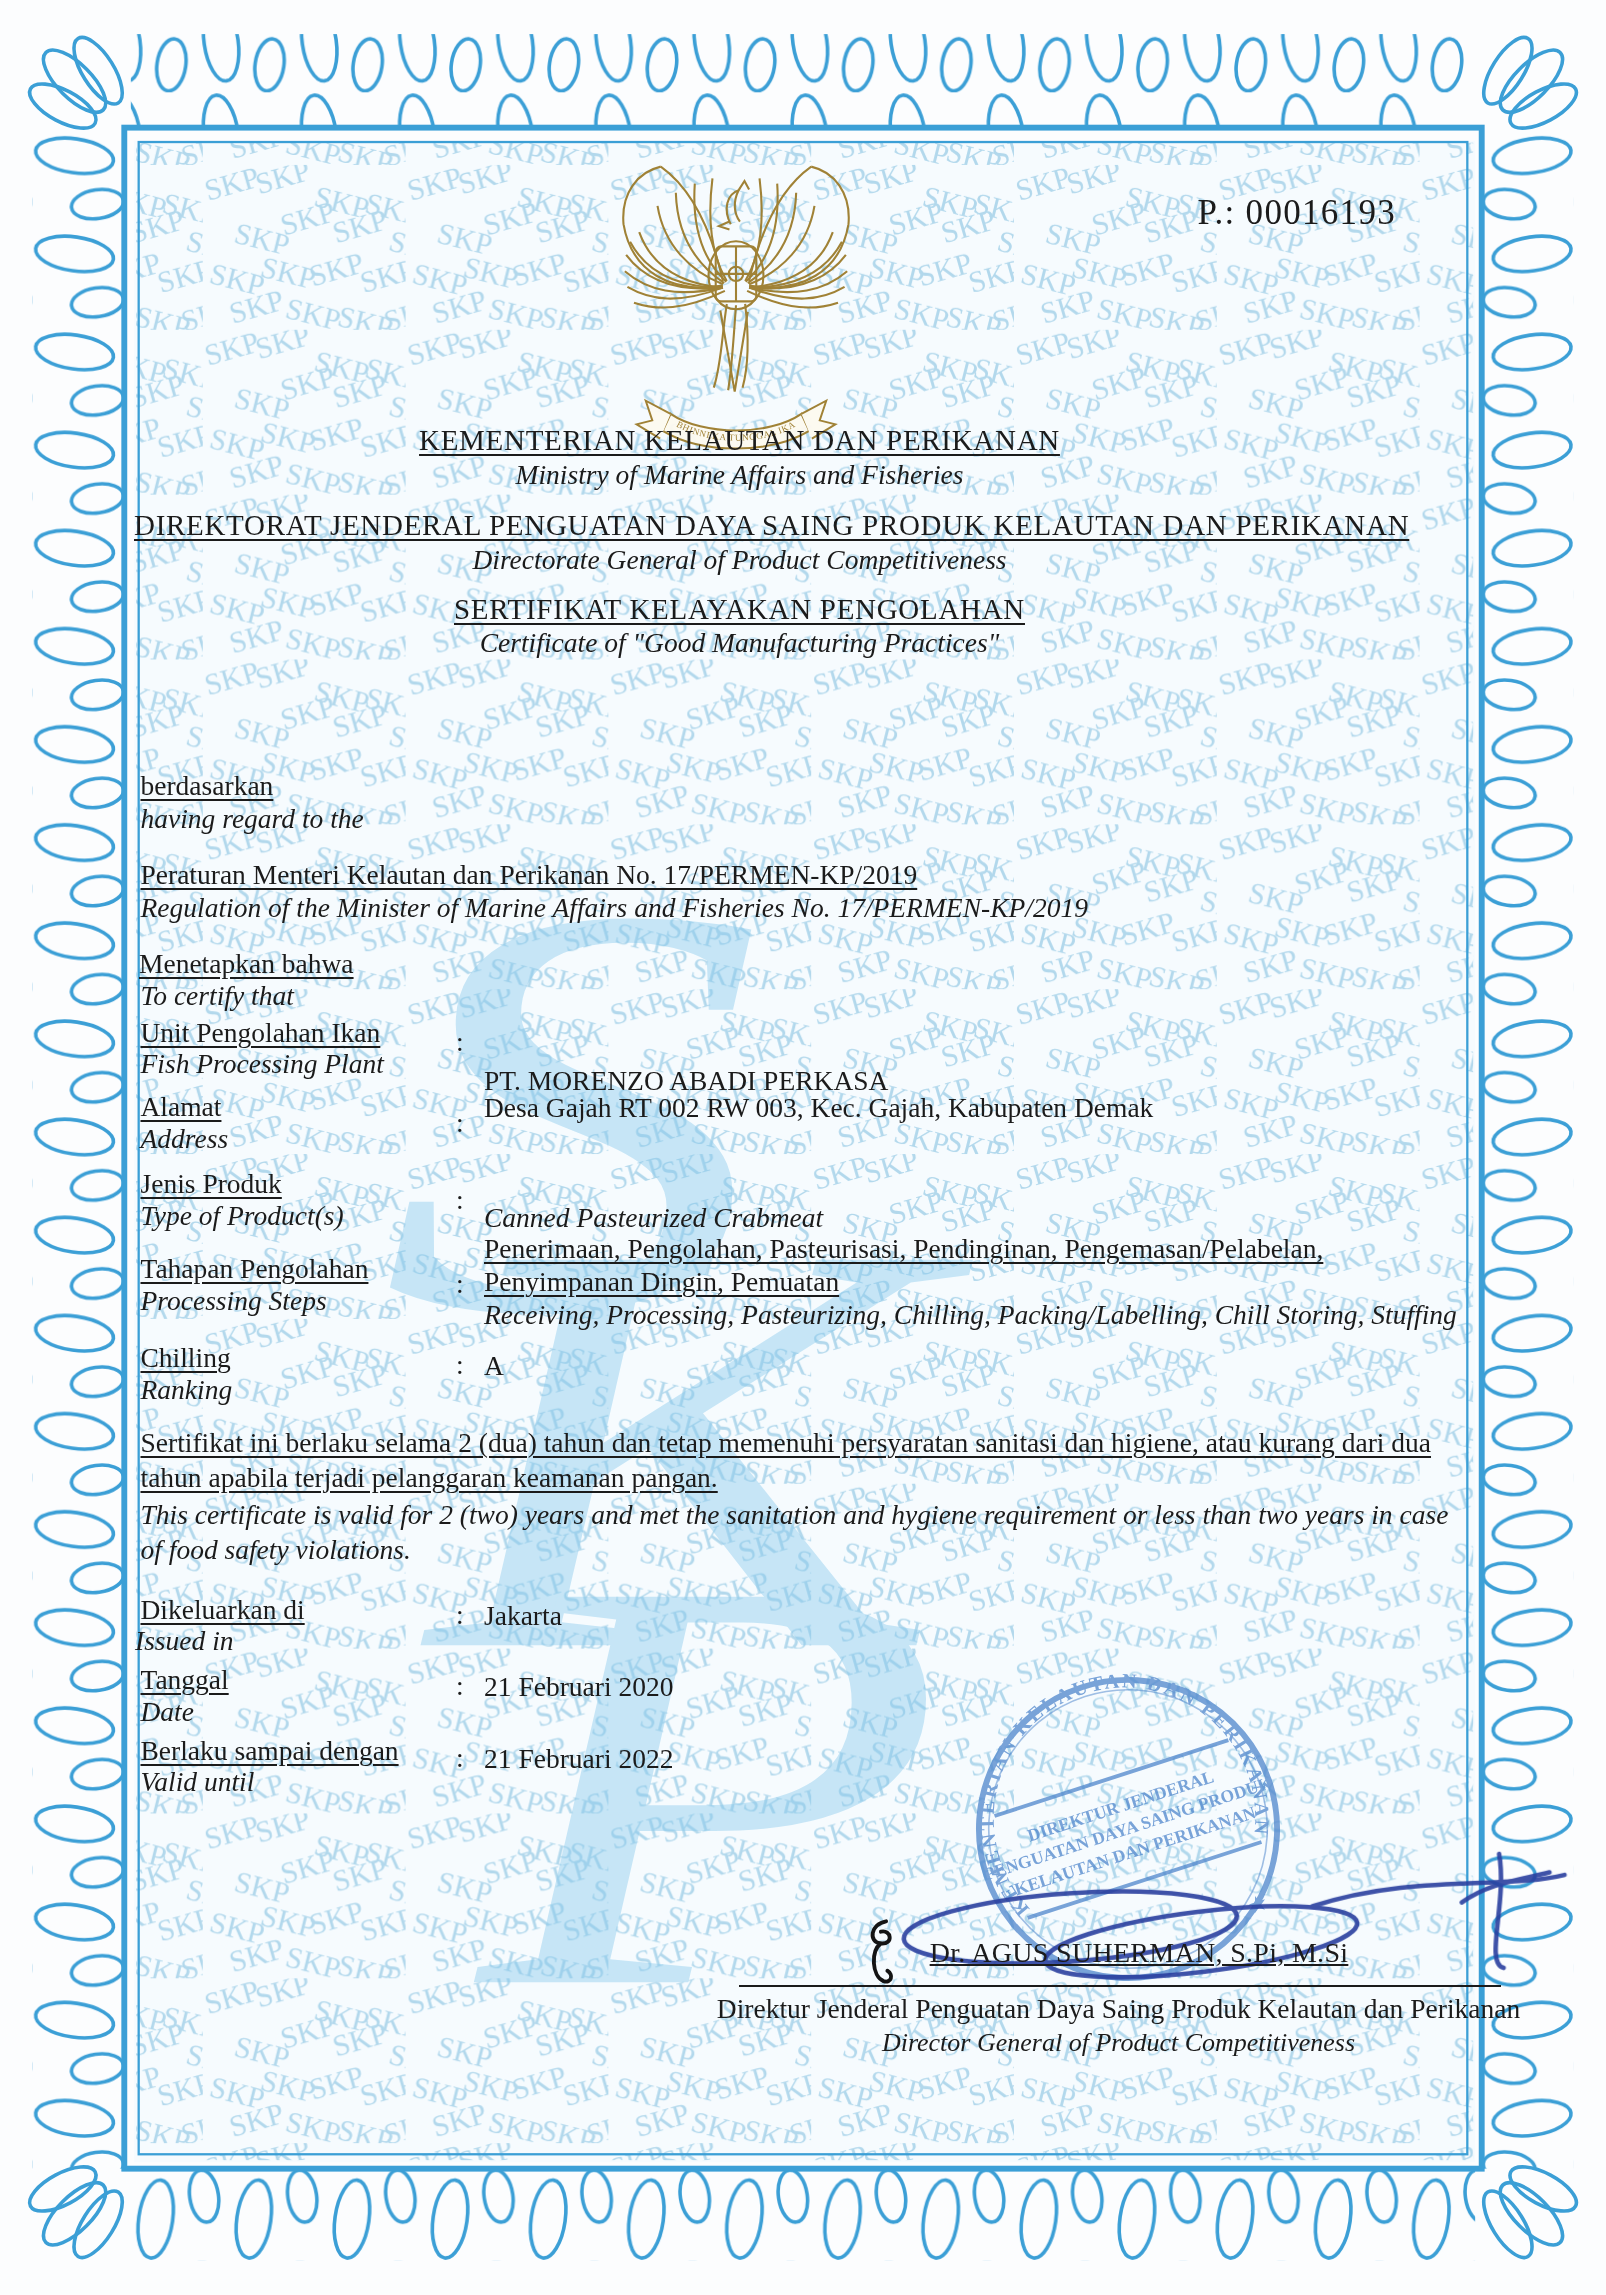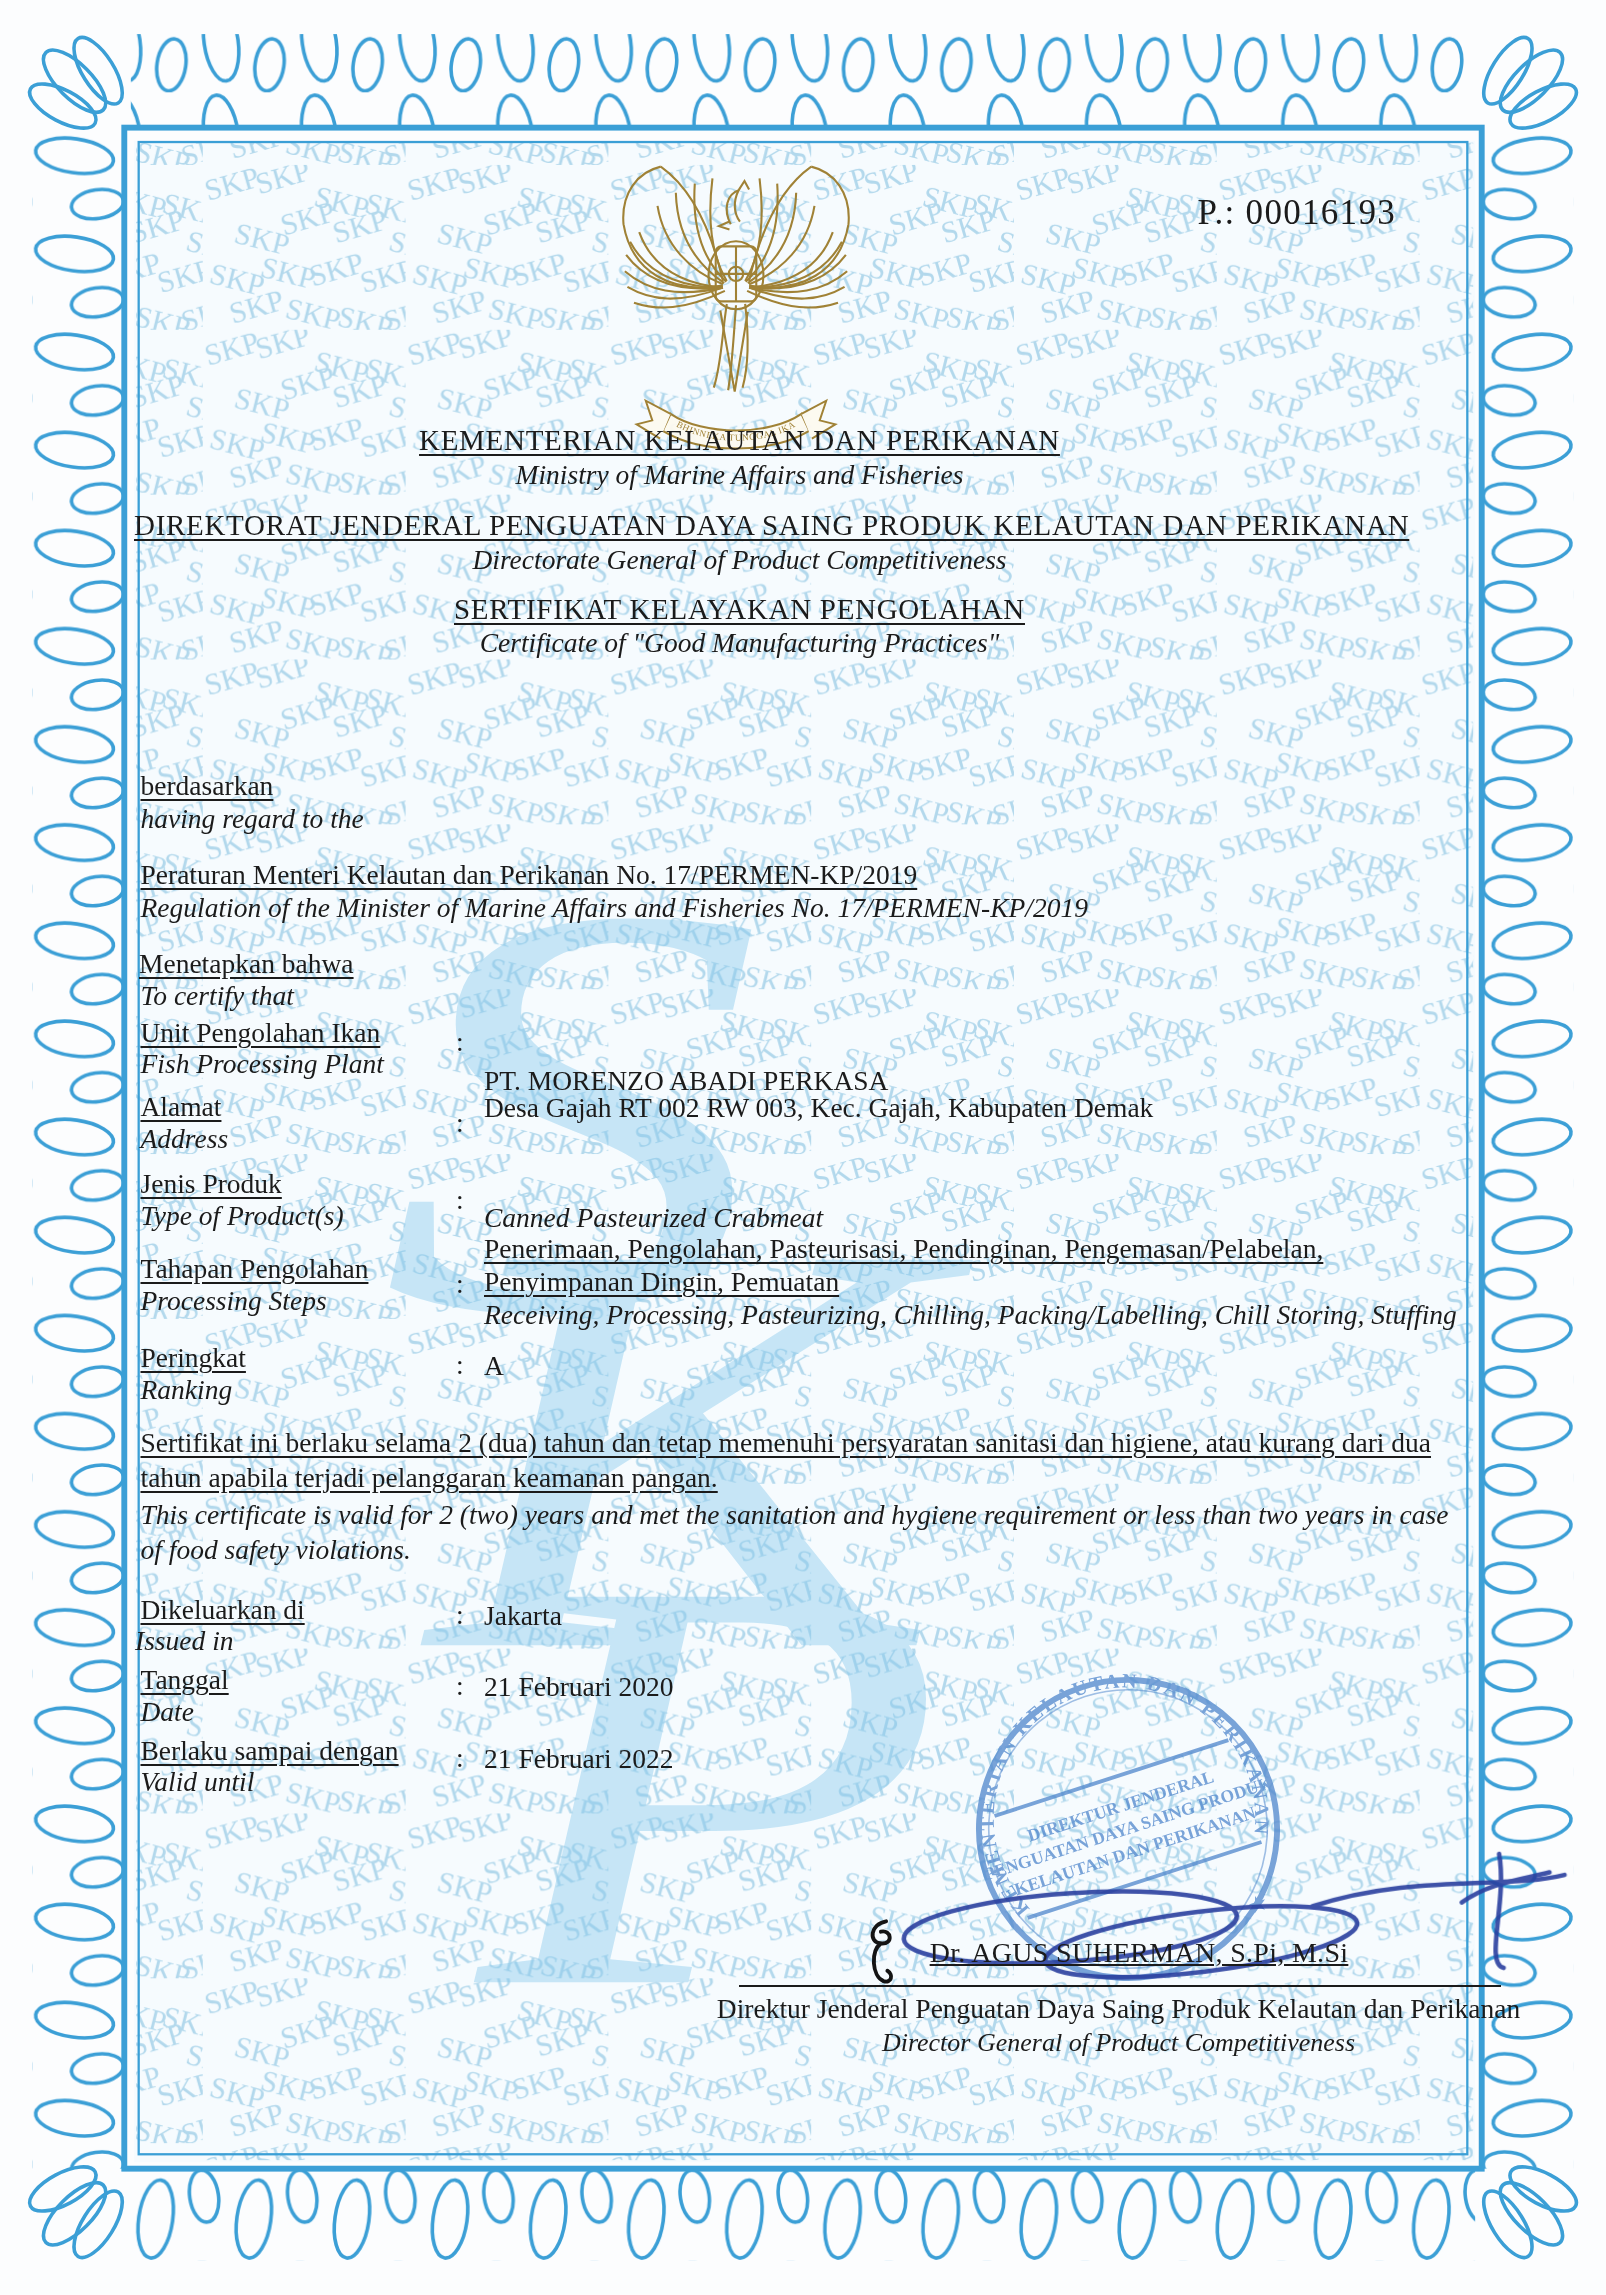--- a/index.html
+++ b/index.html
@@ -181,21 +181,21 @@
     <div class="abs body it nw label" style="left:6.5px; top:1059px;">Type of Product(s)</div>
     <div class="abs colon" style="left:322px; top:1043px;">:</div>
     <div class="abs body value it" style="left:350px; top:1060px;">Canned Pasteurized Crabmeat</div>
 
     <div class="abs body u nw label" style="left:6.5px; top:1112px;">Tahapan Pengolahan</div>
     <div class="abs body it nw label" style="left:6.5px; top:1144px;font-style:italic;">Processing Steps</div>
     <div class="abs colon" style="left:322px; top:1127px;">:</div>
     <div class="abs body value u" style="left:350px; top:1091px;">Penerimaan, Pengolahan, Pasteurisasi, Pendinginan, Pengemasan/Pelabelan, Penyimpanan Dingin, Pemuatan</div>
     <div class="abs body value it nw" style="left:350px; top:1157px;">Receiving, Processing, Pasteurizing, Chilling, Packing/Labelling, Chill Storing, Stuffing</div>
 
-    <div class="abs body u nw label" style="left:6.5px; top:1201px;">Peringkat</div>
+    <div class="abs body u nw label" style="left:6.5px; top:1201px;">Chilling</div>
     <div class="abs body it nw label" style="left:6.5px; top:1233px;">Ranking</div>
     <div class="abs colon" style="left:322px; top:1208px;">:</div>
     <div class="abs body value" style="left:350px; top:1208px;">A</div>
 
     <div class="abs body u para" style="left:6.5px; top:1284px; width:1335px;">Sertifikat ini berlaku selama 2 (dua) tahun dan tetap memenuhi persyaratan sanitasi dan higiene, atau kurang dari dua tahun apabila terjadi pelanggaran keamanan pangan.</div>
     <div class="abs body it para" style="left:6.5px; top:1356px; width:1335px;">This certificate is valid for 2 (two) years and met the sanitation and hygiene requirement or less than two years in case of food safety violations.</div>
 
     <div class="abs body u nw label" style="left:6.5px; top:1453px;">Dikeluarkan di</div>
     <div class="abs body it nw label" style="left:1px; top:1484px;">Issued in</div>
     <div class="abs colon" style="left:322px; top:1458px;">:</div>

